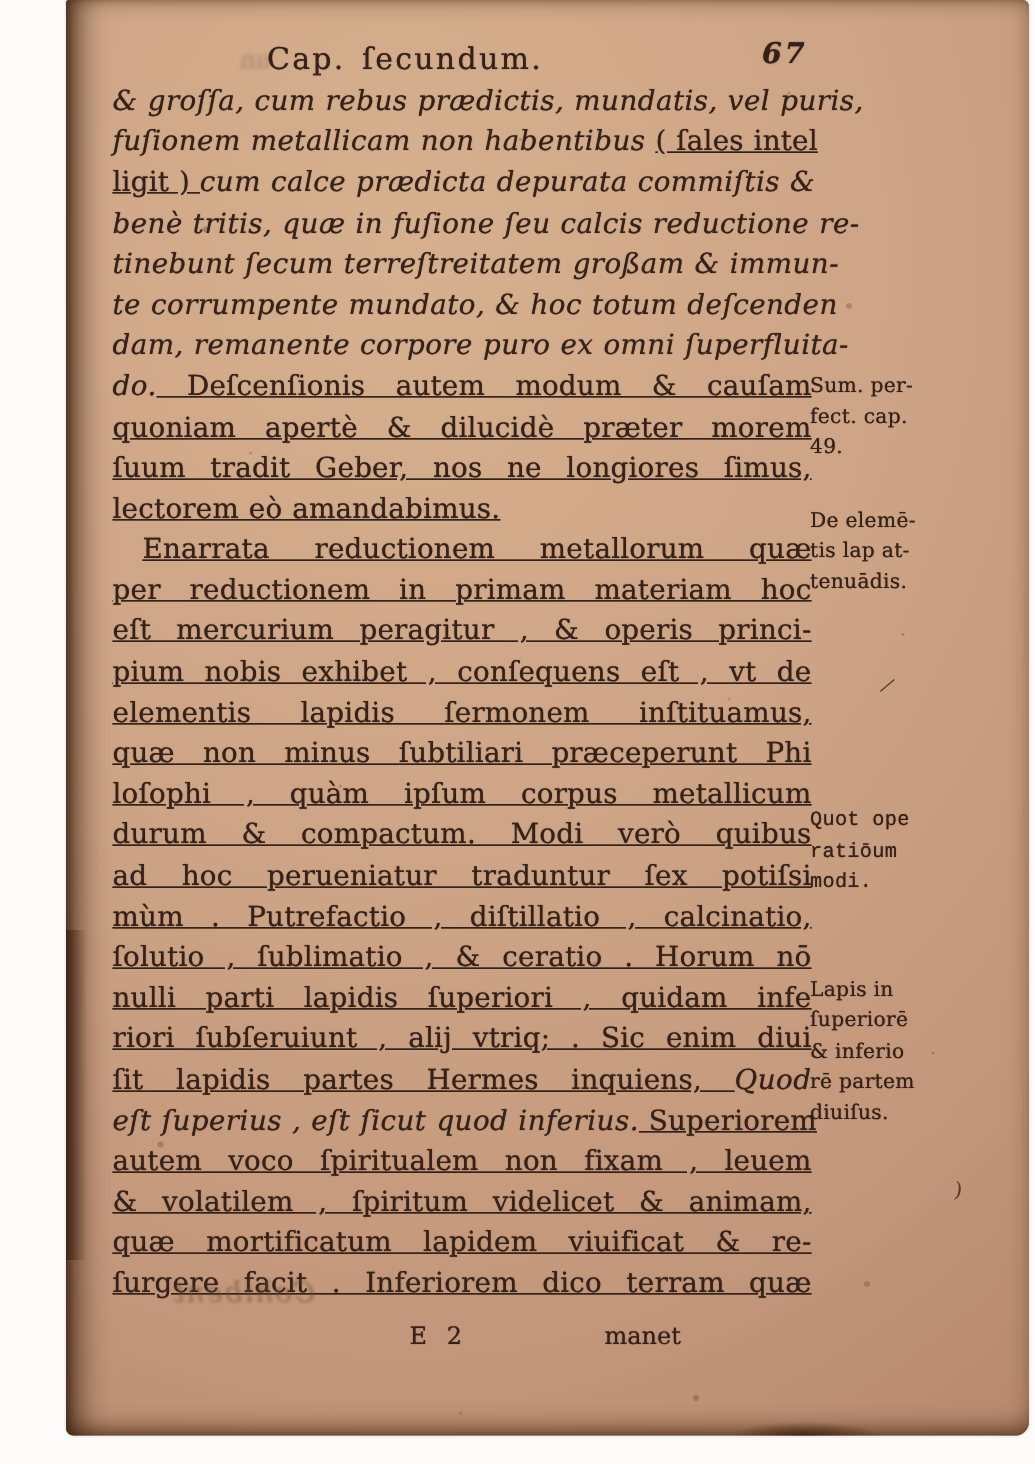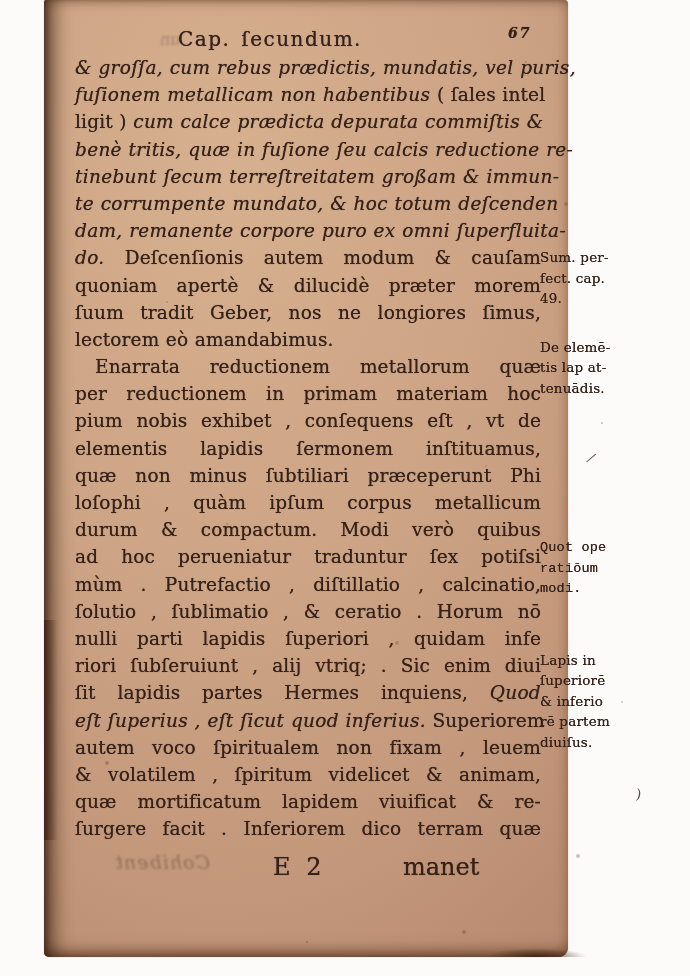--- a/index.html
+++ b/index.html
@@ -3,61 +3,61 @@
 <meta charset="utf-8">
 <style>
   html,body{margin:0;padding:0;}
   body{
     width:690px;height:976px;position:relative;overflow:hidden;
     background:#fcfbf9;
     font-family:"DejaVu Serif","Liberation Serif",serif;
   }
   
   .scan{
-    position:absolute;left:44px;top:0;width:524px;height:957px;
+    position:absolute;left:44px;top:0;width:642px;height:957px;
     background:
       radial-gradient(130% 110% at 35% 18%, #d6b08f 0%, #cda485 40%, #c2967a 70%, #b1836a 100%);
     border-radius:2px 4px 9px 5px;
     box-shadow:
       inset 16px 0 20px -8px rgba(58,31,14,0.8),
       inset 4px 0 6px -2px rgba(58,31,14,0.55),
       inset -7px 0 14px -7px rgba(120,80,50,0.45),
       inset 0 -12px 16px -9px rgba(82,46,24,0.75),
       inset 0 7px 12px -8px rgba(130,90,60,0.35),
       0 0 2px rgba(0,0,0,0.15);
     color:#34211a;
   }
   
   .header-title{
     position:absolute;left:31px;top:27px;width:390px;text-align:center;
     font-size:20px;letter-spacing:1.5px;word-spacing:3px;
     text-shadow:0 0 0.7px rgba(40,24,12,0.8);
   }
   .page-number{
     position:absolute;left:464px;top:25px;
-    font-size:14px;font-style:italic;font-weight:bold;letter-spacing:2px;
+    font-size:19px;font-style:italic;font-weight:bold;letter-spacing:2px;
     text-shadow:0 0 0.8px rgba(40,24,12,0.8);
   }
   
   .text-block{
     position:absolute;left:31px;top:54px;width:466px;
     font-size:18.5px;
   }
   .line{
     height:27.2px;line-height:27.2px;white-space:nowrap;
     text-align:justify;text-align-last:justify;
     letter-spacing:0.15px;word-spacing:0.5px;
     text-shadow:0 0 0.7px rgba(42,26,14,0.75);
   }
   .line.no-just{text-align:right;text-align-last:left;}
   .line.indent{text-indent:20px;}
   .it{font-style:italic;letter-spacing:0.3px;margin-top:28px;}
-  .ro{font-style:normal;}
+  .ro{font-style:normal;text-decoration:underline;}
   
-  .sig-row{position:relative;margin-top:11px;height:27px;font-size:24px;}
+  .sig-row{position:relative;margin-top:11px;height:27px;font-size:16px;}
   .sig{position:absolute;left:198px;letter-spacing:4px;text-shadow:0 0 0.7px rgba(42,26,14,0.8);}
   .catch{position:absolute;left:328px;text-shadow:0 0 0.7px rgba(42,26,14,0.8);}
   
   .margin-note{
     position:absolute;left:496px;width:142px;
     font-size:13.5px;line-height:20.5px;letter-spacing:0.2px;
     text-shadow:0 0 0.6px rgba(42,26,14,0.8);
   }
   .margin-note div{white-space:nowrap;}
   
@@ -121,20 +121,21 @@
       <div class="line"><span class="it">benè tritis, quæ in fuſione ſeu calcis reductione re-</span></div>
       <div class="line"><span class="it">tinebunt ſecum terreſtreitatem großam &amp; immun-</span></div>
       <div class="line"><span class="it">te corrumpente mundato, &amp; hoc totum deſcenden</span></div>
       <div class="line"><span class="it">dam, remanente corpore puro ex omni ſuperfluita-</span></div>
       <div class="line"><span class="it">do.</span><span class="ro"> Deſcenſionis autem modum &amp; cauſam</span></div>
       <div class="line"><span class="ro">quoniam apertè &amp; dilucidè præter morem</span></div>
       <div class="line"><span class="ro">ſuum tradit Geber, nos ne longiores ſimus,</span></div>
       <div class="line no-just"><span class="ro">lectorem eò amandabimus.</span></div>
       <div class="line indent"><span class="ro">Enarrata reductionem metallorum quæ</span></div>
       <div class="line"><span class="ro">per reductionem in primam materiam hoc</span></div>
+      <div class="line"><span class="ro">eſt mercurium peragitur , &amp; operis princi-</span></div>
       <div class="line"><span class="ro">pium nobis exhibet , conſequens eſt , vt de</span></div>
       <div class="line"><span class="ro">elementis lapidis ſermonem inſtituamus,</span></div>
       <div class="line"><span class="ro">quæ non minus ſubtiliari præceperunt Phi</span></div>
       <div class="line"><span class="ro">loſophi , quàm ipſum corpus metallicum</span></div>
       <div class="line"><span class="ro">durum &amp; compactum. Modi verò quibus</span></div>
       <div class="line"><span class="ro">ad hoc perueniatur traduntur ſex potiſsi</span></div>
       <div class="line"><span class="ro">mùm . Putrefactio , diſtillatio , calcinatio,</span></div>
       <div class="line"><span class="ro">ſolutio , ſublimatio , &amp; ceratio . Horum nō</span></div>
       <div class="line"><span class="ro">nulli parti lapidis ſuperiori , quidam infe</span></div>
       <div class="line"><span class="ro">riori ſubſeruiunt , alij vtriq; . Sic enim diui</span></div>

